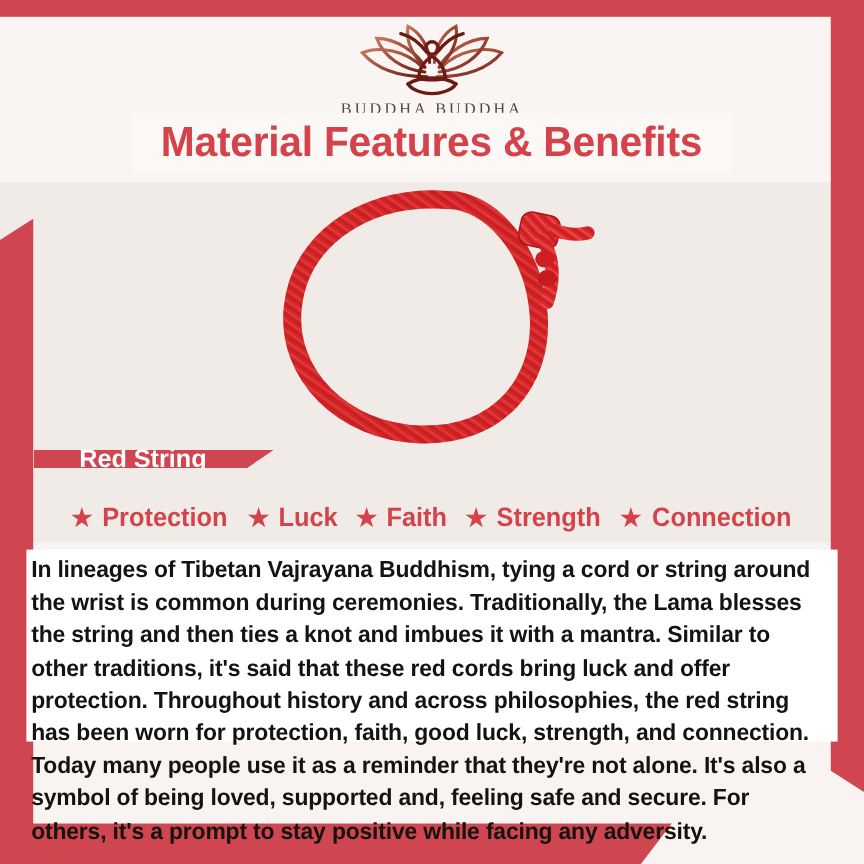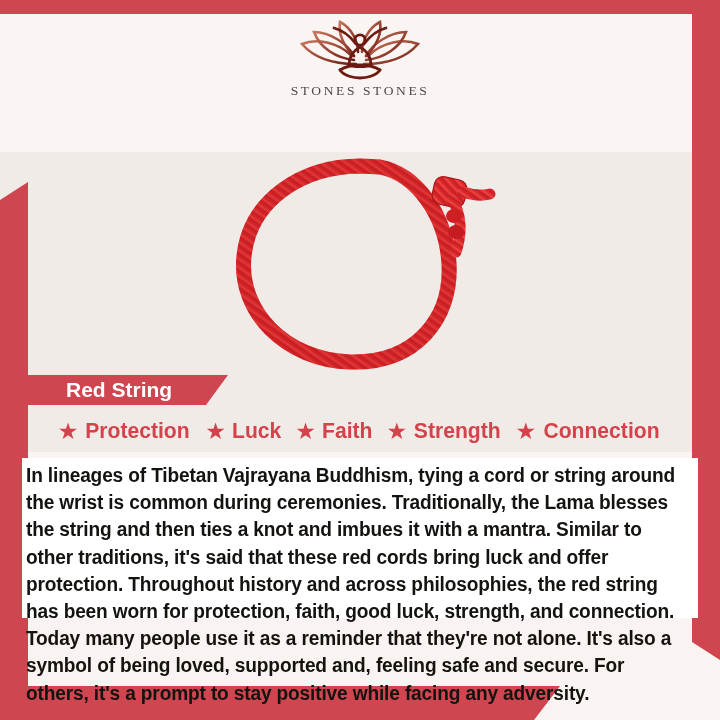--- a/index.html
+++ b/index.html
@@ -115,21 +115,21 @@
   .product-area {
     position: absolute;
     left: 190px; top: 152px;
     width: 340px; height: 225px;
   }
 
   
   .label-banner {
     position: absolute;
     left: 28px; top: 375px;
-    height: 30px;
+    height: 15px;
     min-width: 200px;
     background: #cf4550;
     clip-path: polygon(0 0, 100% 0, calc(100% - 22px) 100%, 0 100%);
     display: flex;
     align-items: center;
     padding: 0 42px 0 38px;
     box-sizing: border-box;
   }
   .label-text {
     font-family: "Liberation Sans Narrow", "Liberation Sans", sans-serif;
@@ -227,23 +227,26 @@
       <circle cx="66" cy="22" r="5.2" fill="none" stroke="#6d1a12" stroke-width="2.8"></circle>
 
       <path d="M66 29 C59 33 55 40 55 47 C58 49 74 49 77 47 C77 40 73 33 66 29 Z" fill="none" stroke="#6d1a12" stroke-width="2.8" stroke-linejoin="round"></path>
 
       <path d="M62 26 C56 18 48 12 40 10" fill="none" stroke="#6d1a12" stroke-width="2.8" stroke-linecap="round"></path>
       <path d="M70 26 C76 18 84 12 92 10" fill="none" stroke="#6d1a12" stroke-width="2.8" stroke-linecap="round"></path>
 
       <path d="M46 52 C50 58 60 60 66 60 C72 60 82 58 86 52" fill="none" stroke="#6d1a12" stroke-width="2.8" stroke-linecap="round"></path>
       <path d="M46 52 C52 48 60 47 66 47 C72 47 80 48 86 52" fill="none" stroke="#6d1a12" stroke-width="2.8" stroke-linecap="round"></path>
     </svg>
-    <span class="logo-text">STONES STONES</span>
-  </div>
-
+    <span class="logo-text">BUDDHA BUDDHA</span>
+  </div>
+
+  <div class="title-banner">
+    <span class="title-text">Material Features &amp; Benefits</span>
+  </div>
 
   <div class="product-area">
     <svg width="340" height="225" viewBox="0 0 340 225">
       <defs>
         <linearGradient id="cordg" x1="0" y1="0" x2="1" y2="1">
           <stop offset="0%" stop-color="#e8302f"></stop>
           <stop offset="50%" stop-color="#d4201f"></stop>
           <stop offset="100%" stop-color="#b8161a"></stop>
         </linearGradient>
         <pattern id="braid" width="7" height="7" patternUnits="userSpaceOnUse" patternTransform="rotate(35)">

